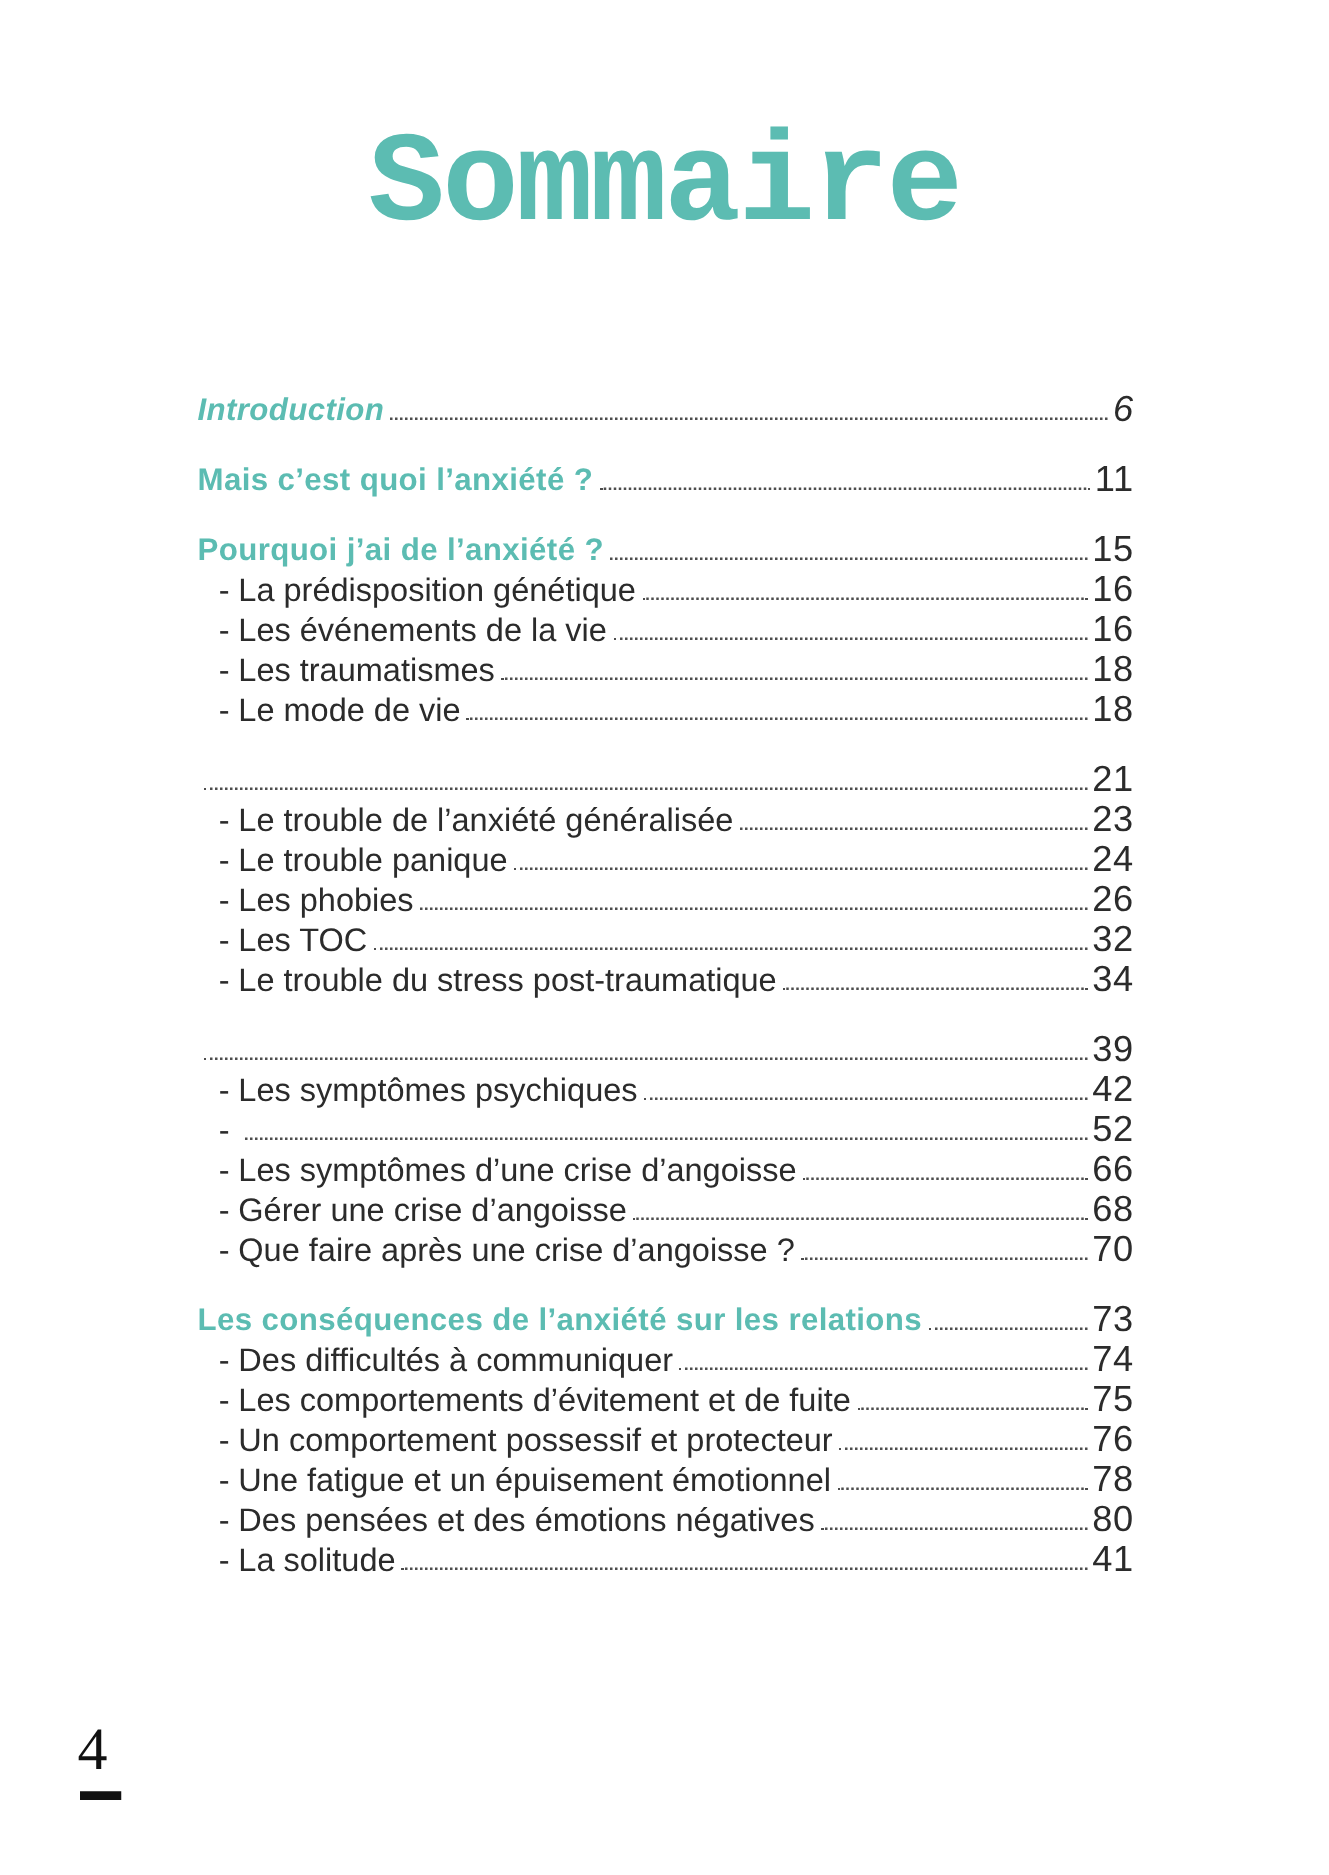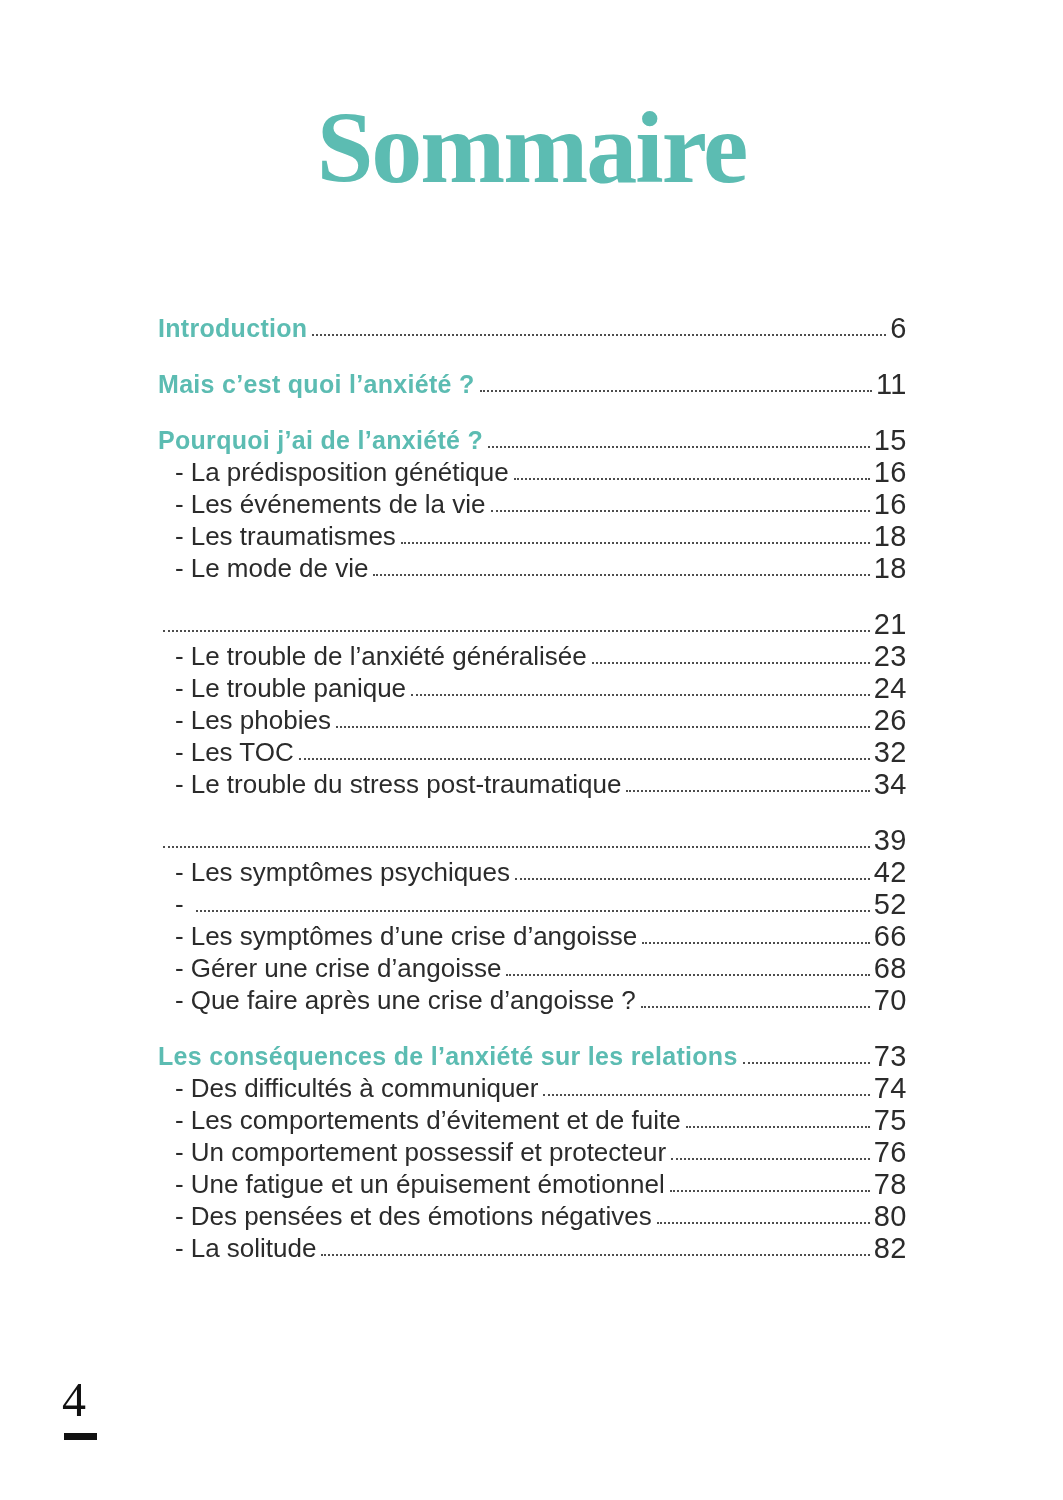--- a/index.html
+++ b/index.html
@@ -14,21 +14,21 @@
     background: #ffffff;
     overflow: hidden;
     font-family: "Liberation Sans", sans-serif;
   }
   .title {
     position: absolute;
     top: 92px;
     left: 0;
     width: 100%;
     text-align: center;
-    font-family: Liberation Serif, serif;
+    font-family: Liberation Mono, monospace;
     font-weight: 800;
     font-size: 102px;
     line-height: 1.1;
     letter-spacing: -2px;
     color: var(--accent, #5cbcb2);
     margin: 0;
   }
   .toc {
     position: absolute;
     top: 312px;
@@ -42,20 +42,21 @@
   }
   .row.section {
     margin-top: 24px;
     color: var(--accent, #5cbcb2);
     font-weight: 700;
     font-size: 25px;
     letter-spacing: 0.3px;
   }
   .row.section:first-child {
     margin-top: 0;
+    font-style: italic;
   }
   .row.sub {
     color: #2b2b2b;
     font-weight: 400;
     font-size: 26px;
     padding-left: 17px;
   }
   .row .dash {
     margin-right: 7px;
   }
@@ -235,20 +236,20 @@
       <div class="row sub">
         <span class="dash">-</span>
         <span class="label">Des pensées et des émotions négatives</span>
         <span class="leader"></span>
         <span class="pagenum">80</span>
       </div>
       <div class="row sub">
         <span class="dash">-</span>
         <span class="label">La solitude</span>
         <span class="leader"></span>
-        <span class="pagenum">82</span>
+        <span class="pagenum">41</span>
       </div>
     </div>
 
   <div class="footer-num">4</div>
   <div class="footer-rule"></div>
 
 </div>
 
 </body></html>

